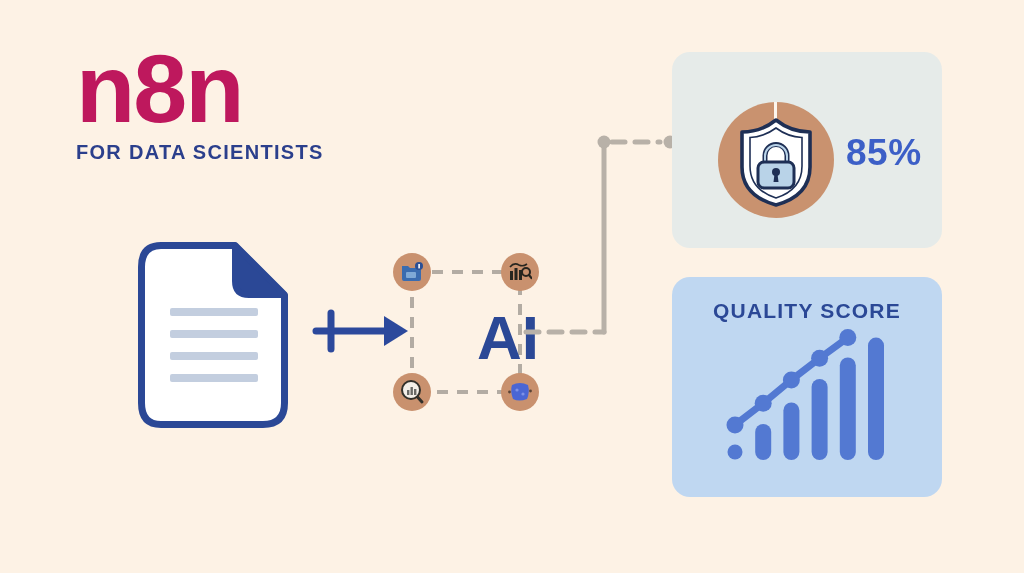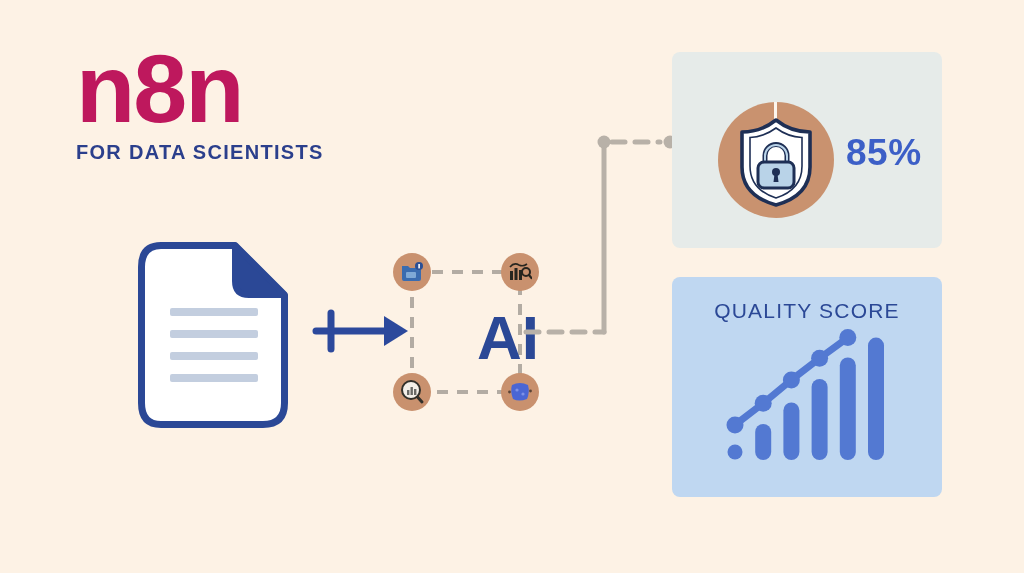--- a/index.html
+++ b/index.html
@@ -22,36 +22,36 @@
   .abs{position:absolute;}
   
   .ai-box{position:absolute; left:393px; top:253px; width:146px; height:158px;}
   .ai-label{
     position:absolute; left:0; top:54px; width:146px; text-align:right;
     font-size:62px; font-weight:bold; color:#2b4896; line-height:1;
   }
   .corner{position:absolute; width:38px; height:38px; border-radius:50%;
     background:#c9916e; display:flex; align-items:center; justify-content:center;}
   
-  .card{position:absolute; left:672px; width:270px; border-radius:8px;}
+  .card{position:absolute; left:672px; width:270px; border-radius:18px;}
   .card-security{top:52px; height:196px; background:#e6ebe9;}
   .card-quality{top:277px; height:220px; background:#bfd7f1;}
   .badge-circle{
     position:absolute; left:46px; top:50px; width:116px; height:116px;
     border-radius:50%; background:#c9926f;
   }
   .hang-line{position:absolute; left:102px; top:50px; width:3px; height:24px; background:#fdf6ee;}
   .shield-holder{position:absolute; left:64px; top:64px;}
   .security-score{
     position:absolute; left:174px; top:80px; font-size:37px; font-weight:bold;
     color:#3c5fc7; letter-spacing:0.5px;
   }
   .quality-title{
     position:absolute; left:0; top:22px; width:270px; text-align:center;
-    font-size:21px; font-weight:normal; color:#2b4896; letter-spacing:1.2px;
+    font-size:21px; font-weight:bold; color:#2b4896; letter-spacing:1.2px;
   }
   .quality-chart{position:absolute; left:0; top:0;}
 </style>
 </head>
 <body>
 
 <div class="stage">
 
   <div class="logo">
     <div class="logo-title">n8n</div>

